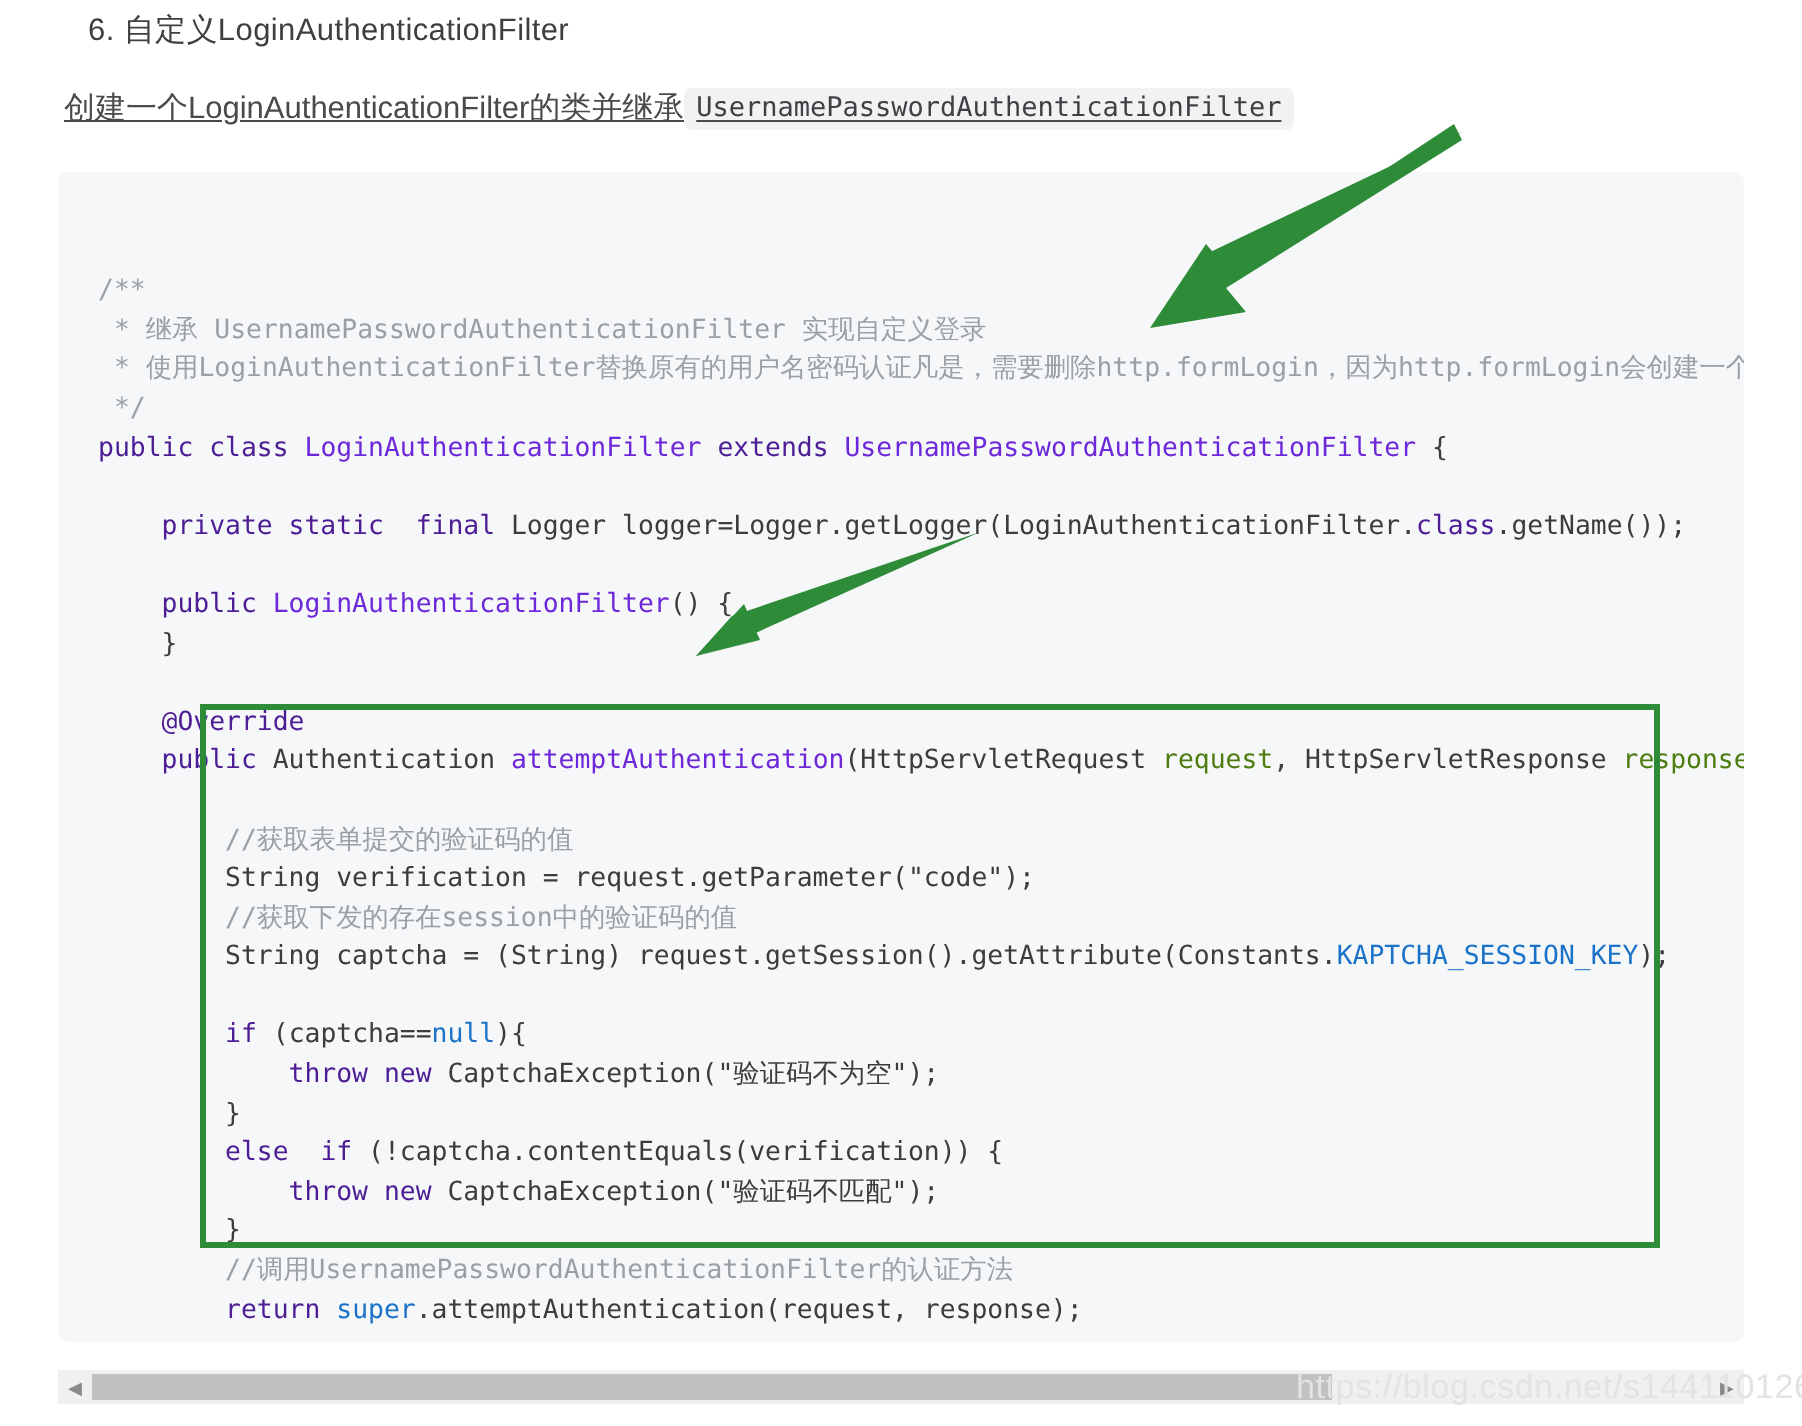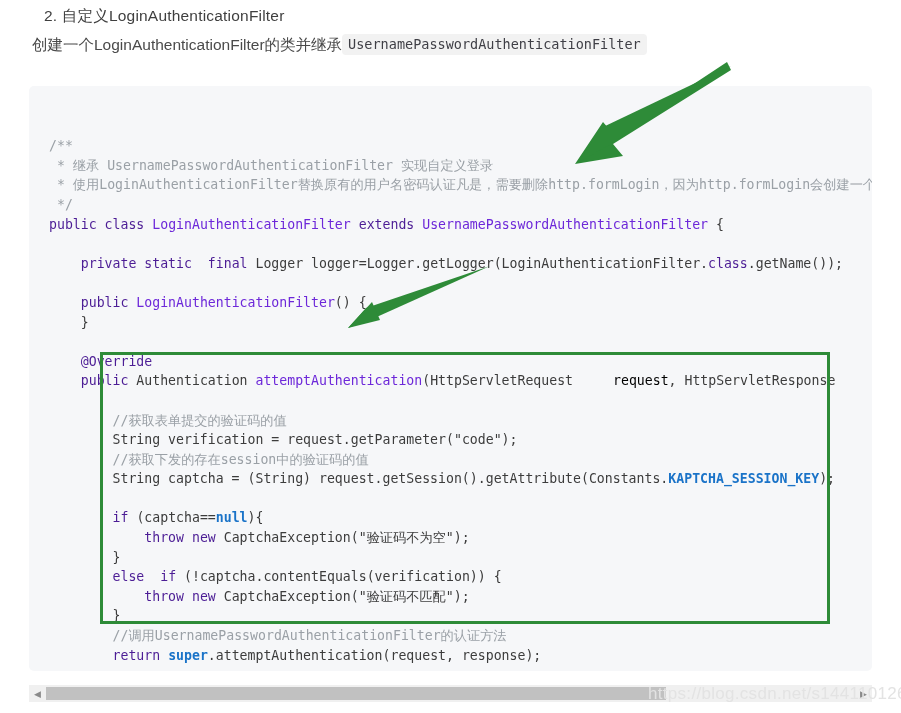--- a/index.html
+++ b/index.html
@@ -25,25 +25,26 @@
     line-height: 22px;
     color: #3f3f3f;
     letter-spacing: .2px;
     white-space: nowrap;
   }
 
   
   .para {
     position: absolute;
     left: 32px;
-    top: 32px;
+    top: 42px;
     font-size: 15.5px;
     line-height: 24px;
     color: #4a4a4a;
     white-space: nowrap;
+    text-decoration: underline;
   }
   .inline-code {
     font-family: "DejaVu Sans Mono", "Liberation Mono", monospace;
     font-size: 13.5px;
     background: #f2f2f2;
     border-radius: 4px;
     padding: 2px 6px 3px 6px;
     color: #3f3f46;
     vertical-align: 1px;
   }
@@ -69,22 +70,22 @@
     white-space: pre;
     color: #3c3c3c;
     tab-size: 4;
   }
   .code .ln { display: block; height: 19.6px; }
 
   .kw   { color: #4c1d95; }       
   .type { color: #6d28d9; }
   .cmt  { color: #9aa0a6; }       
   .str  { color: #3c3c3c; }
-  .num  { color: #1a73c8; font-weight: bold; }       
-  .prm  { color: #000000; margin-left: 32px; }       
+  .num  { color: #1a73c8; }       
+  .prm  { color: #4d7c0f; }       
   .pln  { color: #3c3c3c; }
 
   
   .greenbox {
     position: absolute;
     left: 100px;
     top: 352px;
     width: 730px;
     height: 272px;
     border: 3px solid #2e8b38;
@@ -131,21 +132,21 @@
     font-size: 17px;
     color: #e3e3e3;
     letter-spacing: .3px;
     white-space: nowrap;
     user-select: none;
   }
 </style>
 </head>
 <body>
 
-<div class="heading">2. 自定义LoginAuthenticationFilter</div>
+<div class="heading">6. 自定义LoginAuthenticationFilter</div>
 
 <div class="para">
   <span>创建一个LoginAuthenticationFilter的类并继承</span><span class="inline-code">UsernamePasswordAuthenticationFilter</span>
 </div>
 
 <div class="codeblock">
   <div class="code">
 
 <span class="ln"><span class="cmt">/**</span></span><span class="ln"><span class="cmt"> * 继承 UsernamePasswordAuthenticationFilter 实现自定义登录</span></span><span class="ln"><span class="cmt"> * 使用LoginAuthenticationFilter替换原有的用户名密码认证凡是，需要删除http.formLogin，因为http.formLogin会创建一个</span></span><span class="ln"><span class="cmt"> */</span></span><span class="ln"><span class="kw">public</span> <span class="kw">class</span> <span class="type">LoginAuthenticationFilter</span> <span class="kw">extends</span> <span class="type">UsernamePasswordAuthenticationFilter</span> <span class="pln">{</span></span><span class="ln"> </span><span class="ln">    <span class="kw">private</span> <span class="kw">static</span>  <span class="kw">final</span> <span class="pln">Logger logger=Logger.getLogger(LoginAuthenticationFilter.</span><span class="kw">class</span><span class="pln">.getName());</span></span><span class="ln"> </span><span class="ln">    <span class="kw">public</span> <span class="type">LoginAuthenticationFilter</span><span class="pln">() {</span></span><span class="ln"><span class="pln">    }</span></span><span class="ln"> </span><span class="ln">    <span class="kw">@Override</span></span><span class="ln">    <span class="kw">public</span> <span class="pln">Authentication</span> <span class="type">attemptAuthentication</span><span class="pln">(HttpServletRequest</span> <span class="prm">request</span><span class="pln">, HttpServletResponse</span> <span class="prm">response</span> </span><span class="ln"> </span><span class="ln">        <span class="cmt">//获取表单提交的验证码的值</span></span><span class="ln">        <span class="pln">String verification = request.getParameter(</span><span class="str">"code"</span><span class="pln">);</span></span><span class="ln">        <span class="cmt">//获取下发的存在session中的验证码的值</span></span><span class="ln">        <span class="pln">String captcha = (String) request.getSession().getAttribute(Constants.</span><span class="num">KAPTCHA_SESSION_KEY</span><span class="pln">);</span></span><span class="ln"> </span><span class="ln">        <span class="kw">if</span> <span class="pln">(captcha==</span><span class="num">null</span><span class="pln">){</span></span><span class="ln">            <span class="kw">throw</span> <span class="kw">new</span> <span class="pln">CaptchaException(</span><span class="str">"验证码不为空"</span><span class="pln">);</span></span><span class="ln">        <span class="pln">}</span></span><span class="ln">        <span class="kw">else</span>  <span class="kw">if</span> <span class="pln">(!captcha.contentEquals(verification)) {</span></span><span class="ln">            <span class="kw">throw</span> <span class="kw">new</span> <span class="pln">CaptchaException(</span><span class="str">"验证码不匹配"</span><span class="pln">);</span></span><span class="ln">        <span class="pln">}</span></span><span class="ln">        <span class="cmt">//调用UsernamePasswordAuthenticationFilter的认证方法</span></span><span class="ln">        <span class="kw">return</span> <span class="num">super</span><span class="pln">.attemptAuthentication(request, response);</span></span><span class="ln"> </span>
 

